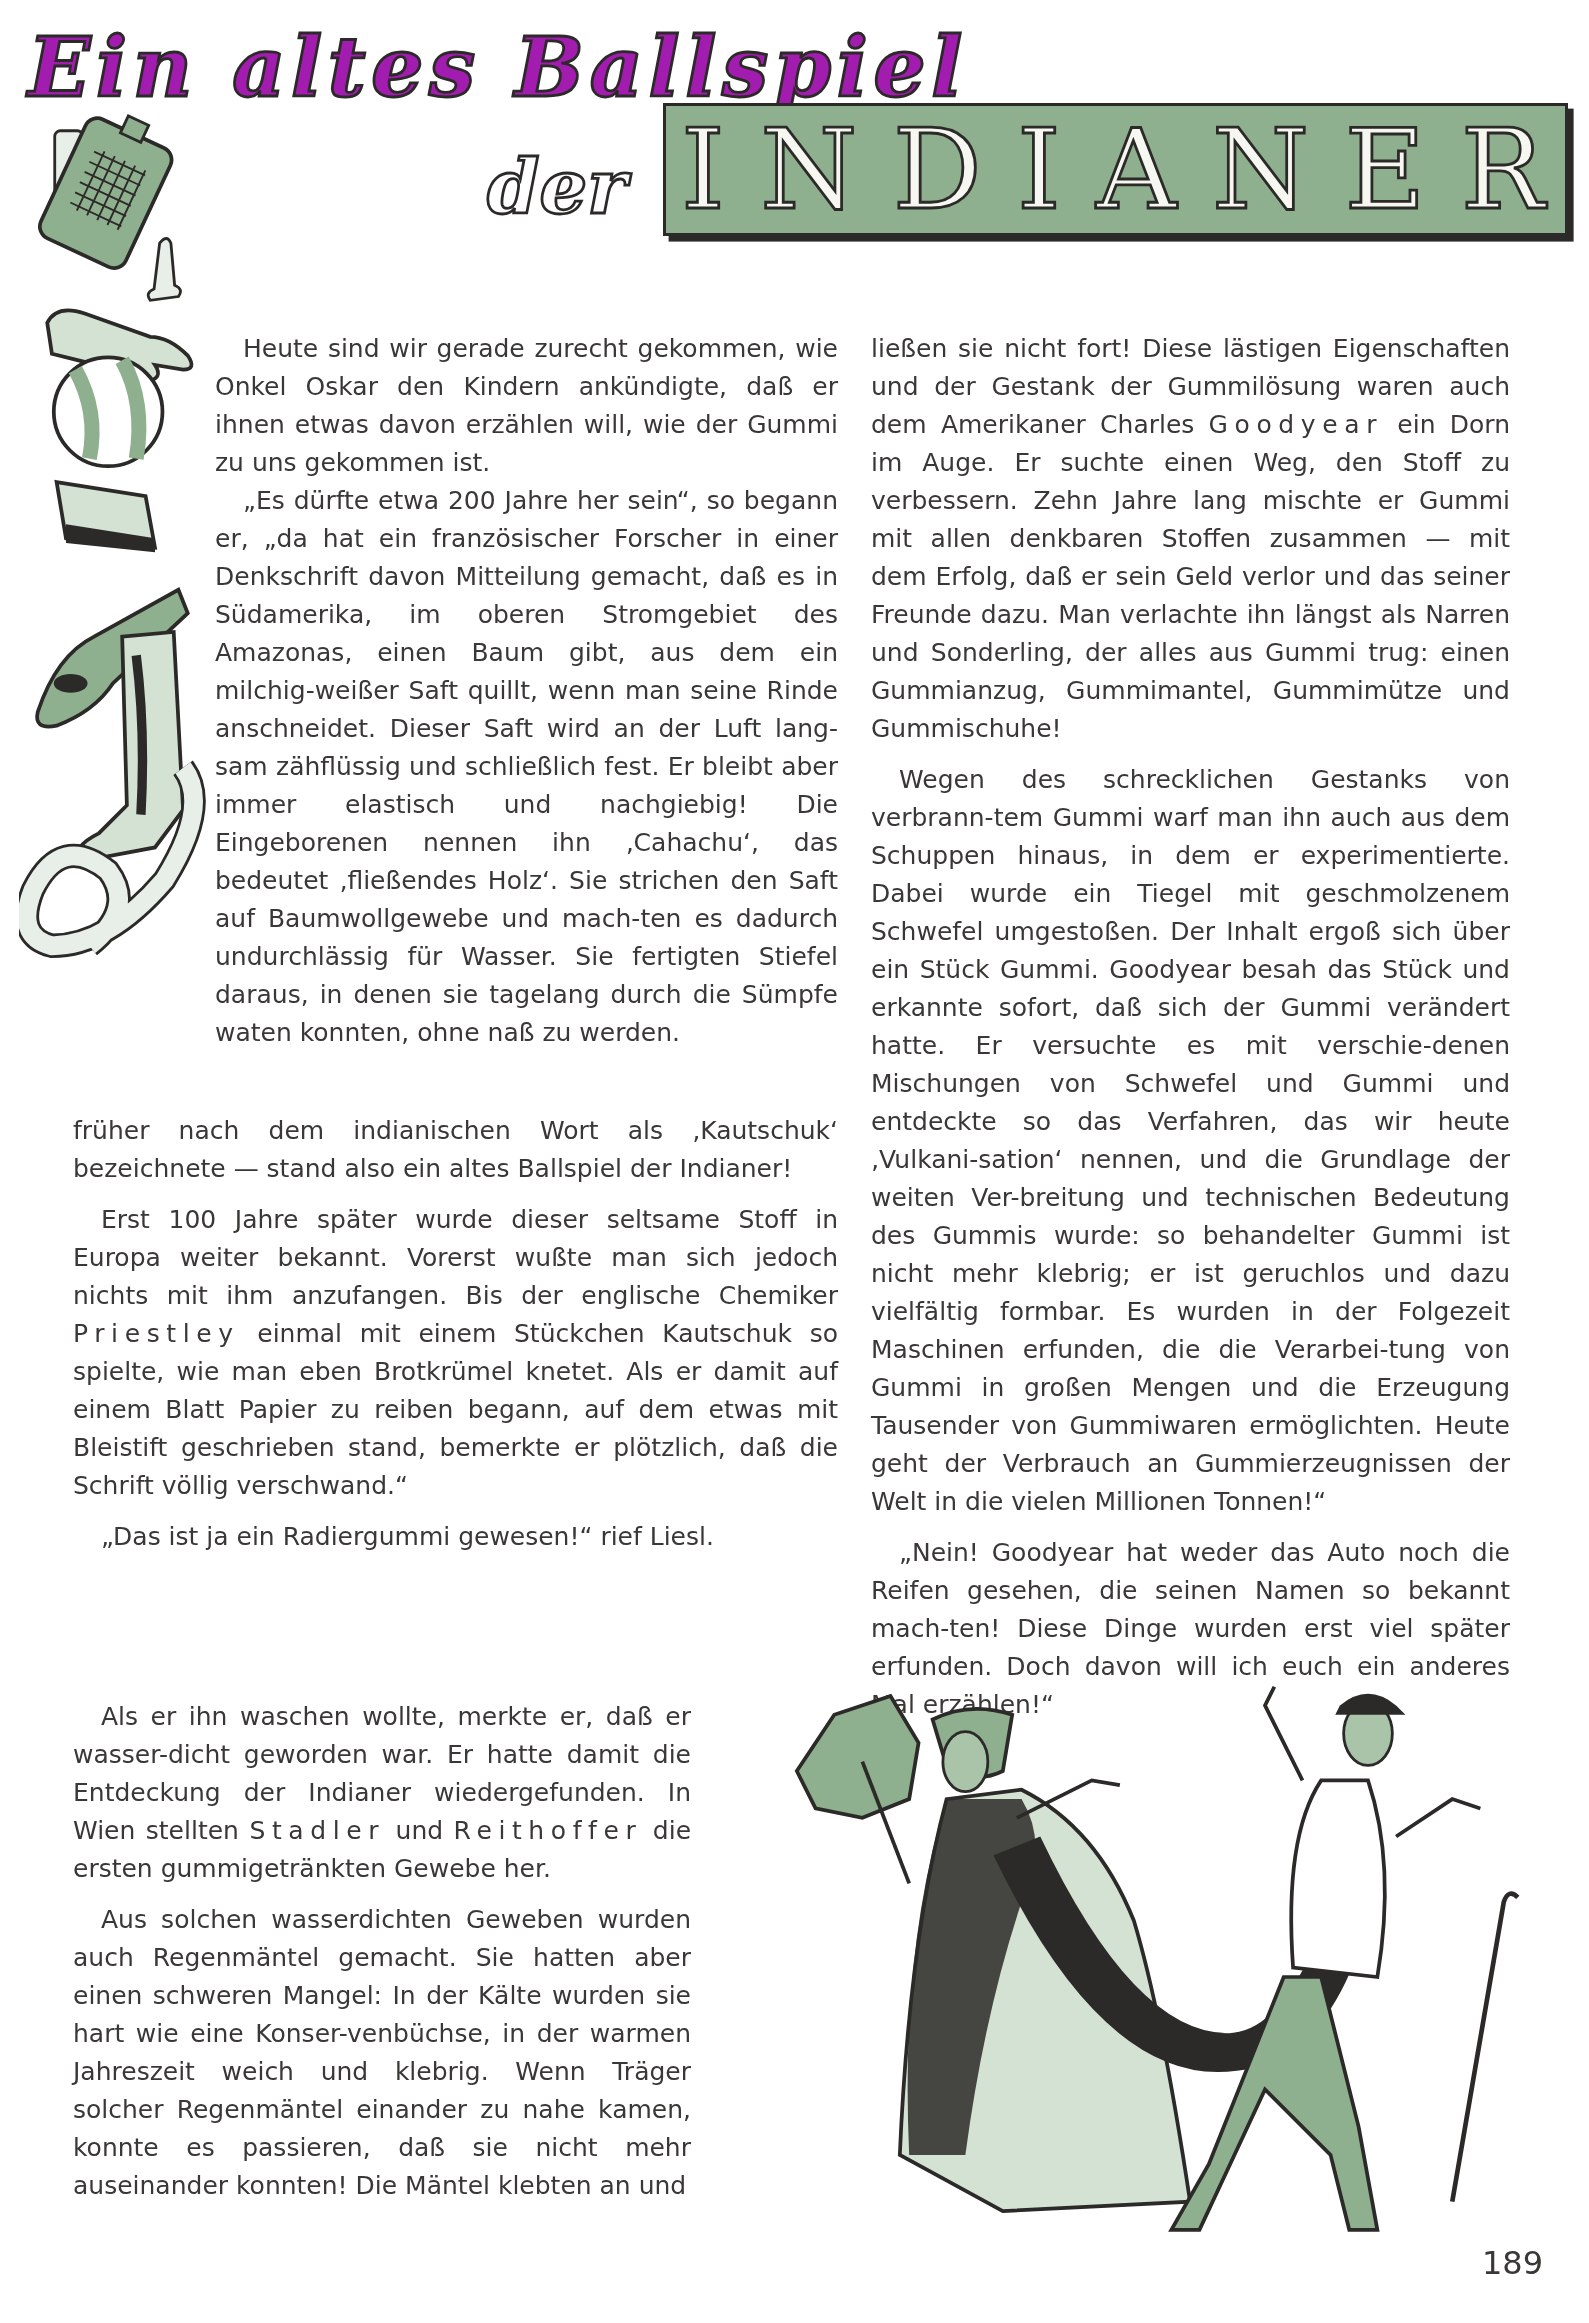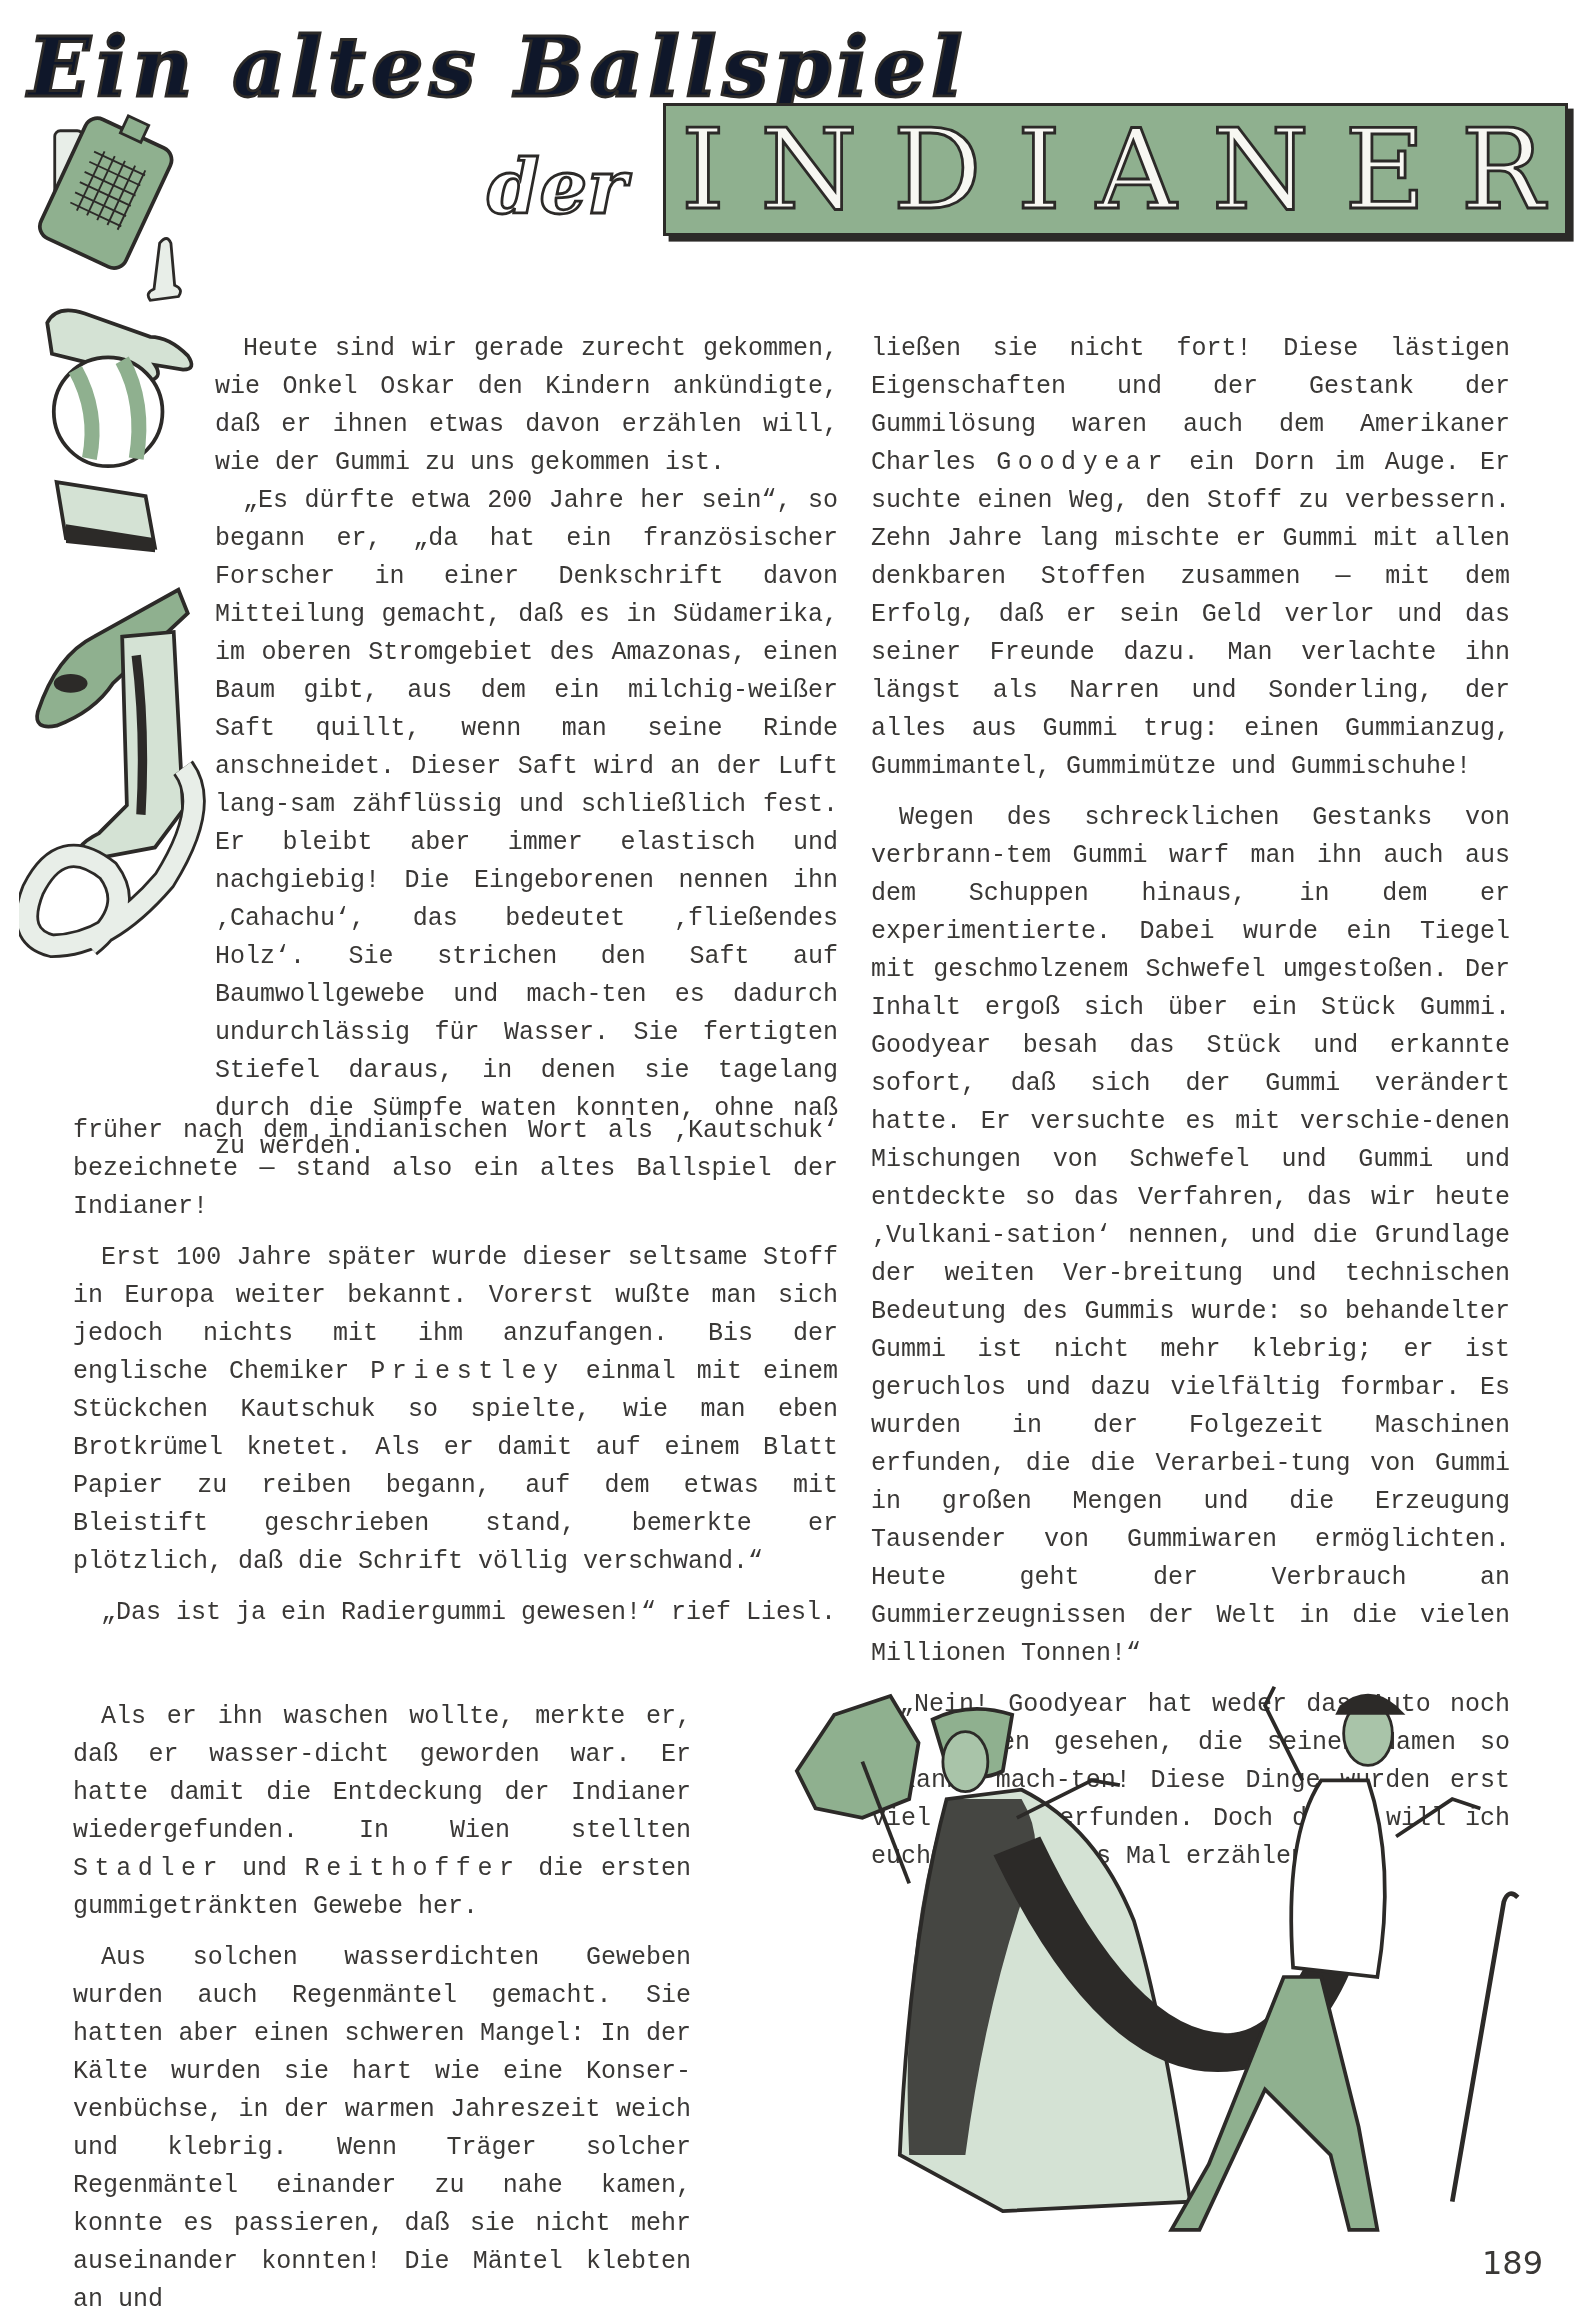--- a/index.html
+++ b/index.html
@@ -1,21 +1,21 @@
 <!DOCTYPE html>
 <html style="font-size:15px"><head>
 <meta charset="utf-8">
 <style>
   html, body { margin:0; padding:0; background:#ffffff; }
   body { width:1589px; height:2324px; position:relative; overflow:hidden; font-family:"DejaVu Sans", sans-serif; color:#3a3836; }
-  .title-line1 { position:absolute; left:28px; top:26px; font-family:"DejaVu Serif", serif; font-style:italic; font-size:82px; letter-spacing:5.6px; color:#0f172a; -webkit-text-stroke:2.8px #2c2a28; font-weight:bold; line-height:1; }
+  .title-line1 { position:absolute; left:28px; top:26px; font-family:"DejaVu Serif", serif; font-style:italic; font-size:82px; letter-spacing:5.6px; color:#a21caf; -webkit-text-stroke:2.8px #2c2a28; font-weight:bold; line-height:1; }
   .title-der { position:absolute; left:487px; top:150px; font-family:"DejaVu Serif", serif; font-style:italic; font-size:75px; color:#fff; -webkit-text-stroke:2.8px #2c2a28; font-weight:bold; line-height:1; }
   .title-box { position:absolute; left:663px; top:103px; width:899px; height:127px; background:#8fb08f; border:3.7px solid #2c2a28; box-shadow:5.6px 5.6px 0 #2c2a28; display:flex; align-items:center; justify-content:space-around; }
   .title-box span { font-family:"DejaVu Serif", serif; font-size:111px; color:#f7f7f2; -webkit-text-stroke:2.8px #2c2a28; line-height:1; letter-spacing:5.6px; font-weight:normal; }
-  .col { position:absolute; font-size:25px; line-height:38px; text-align:justify;font-family:Liberation Mono, monospace; }
+  .col { position:absolute; font-size:25px; line-height:38px; text-align:justify; }
   .col p { margin:0; text-indent:28px; }
   .col p.gap { margin-top:13px; }
   .col p.noind { text-indent:0; }
   .spaced { letter-spacing:6.6px; }
   #col-left-top { left:215px; top:330px; width:623px; }
   #col-left-bottom { left:73px; top:1112px; width:765px; }
   #col-left-narrow { left:73px; top:1698px; width:618px; }
   #col-right { left:871px; top:330px; width:639px; }
   .page-number { position:absolute; left:1482px; top:2244px; font-size:32px; color:#3a3836; }
   svg { position:absolute; }

